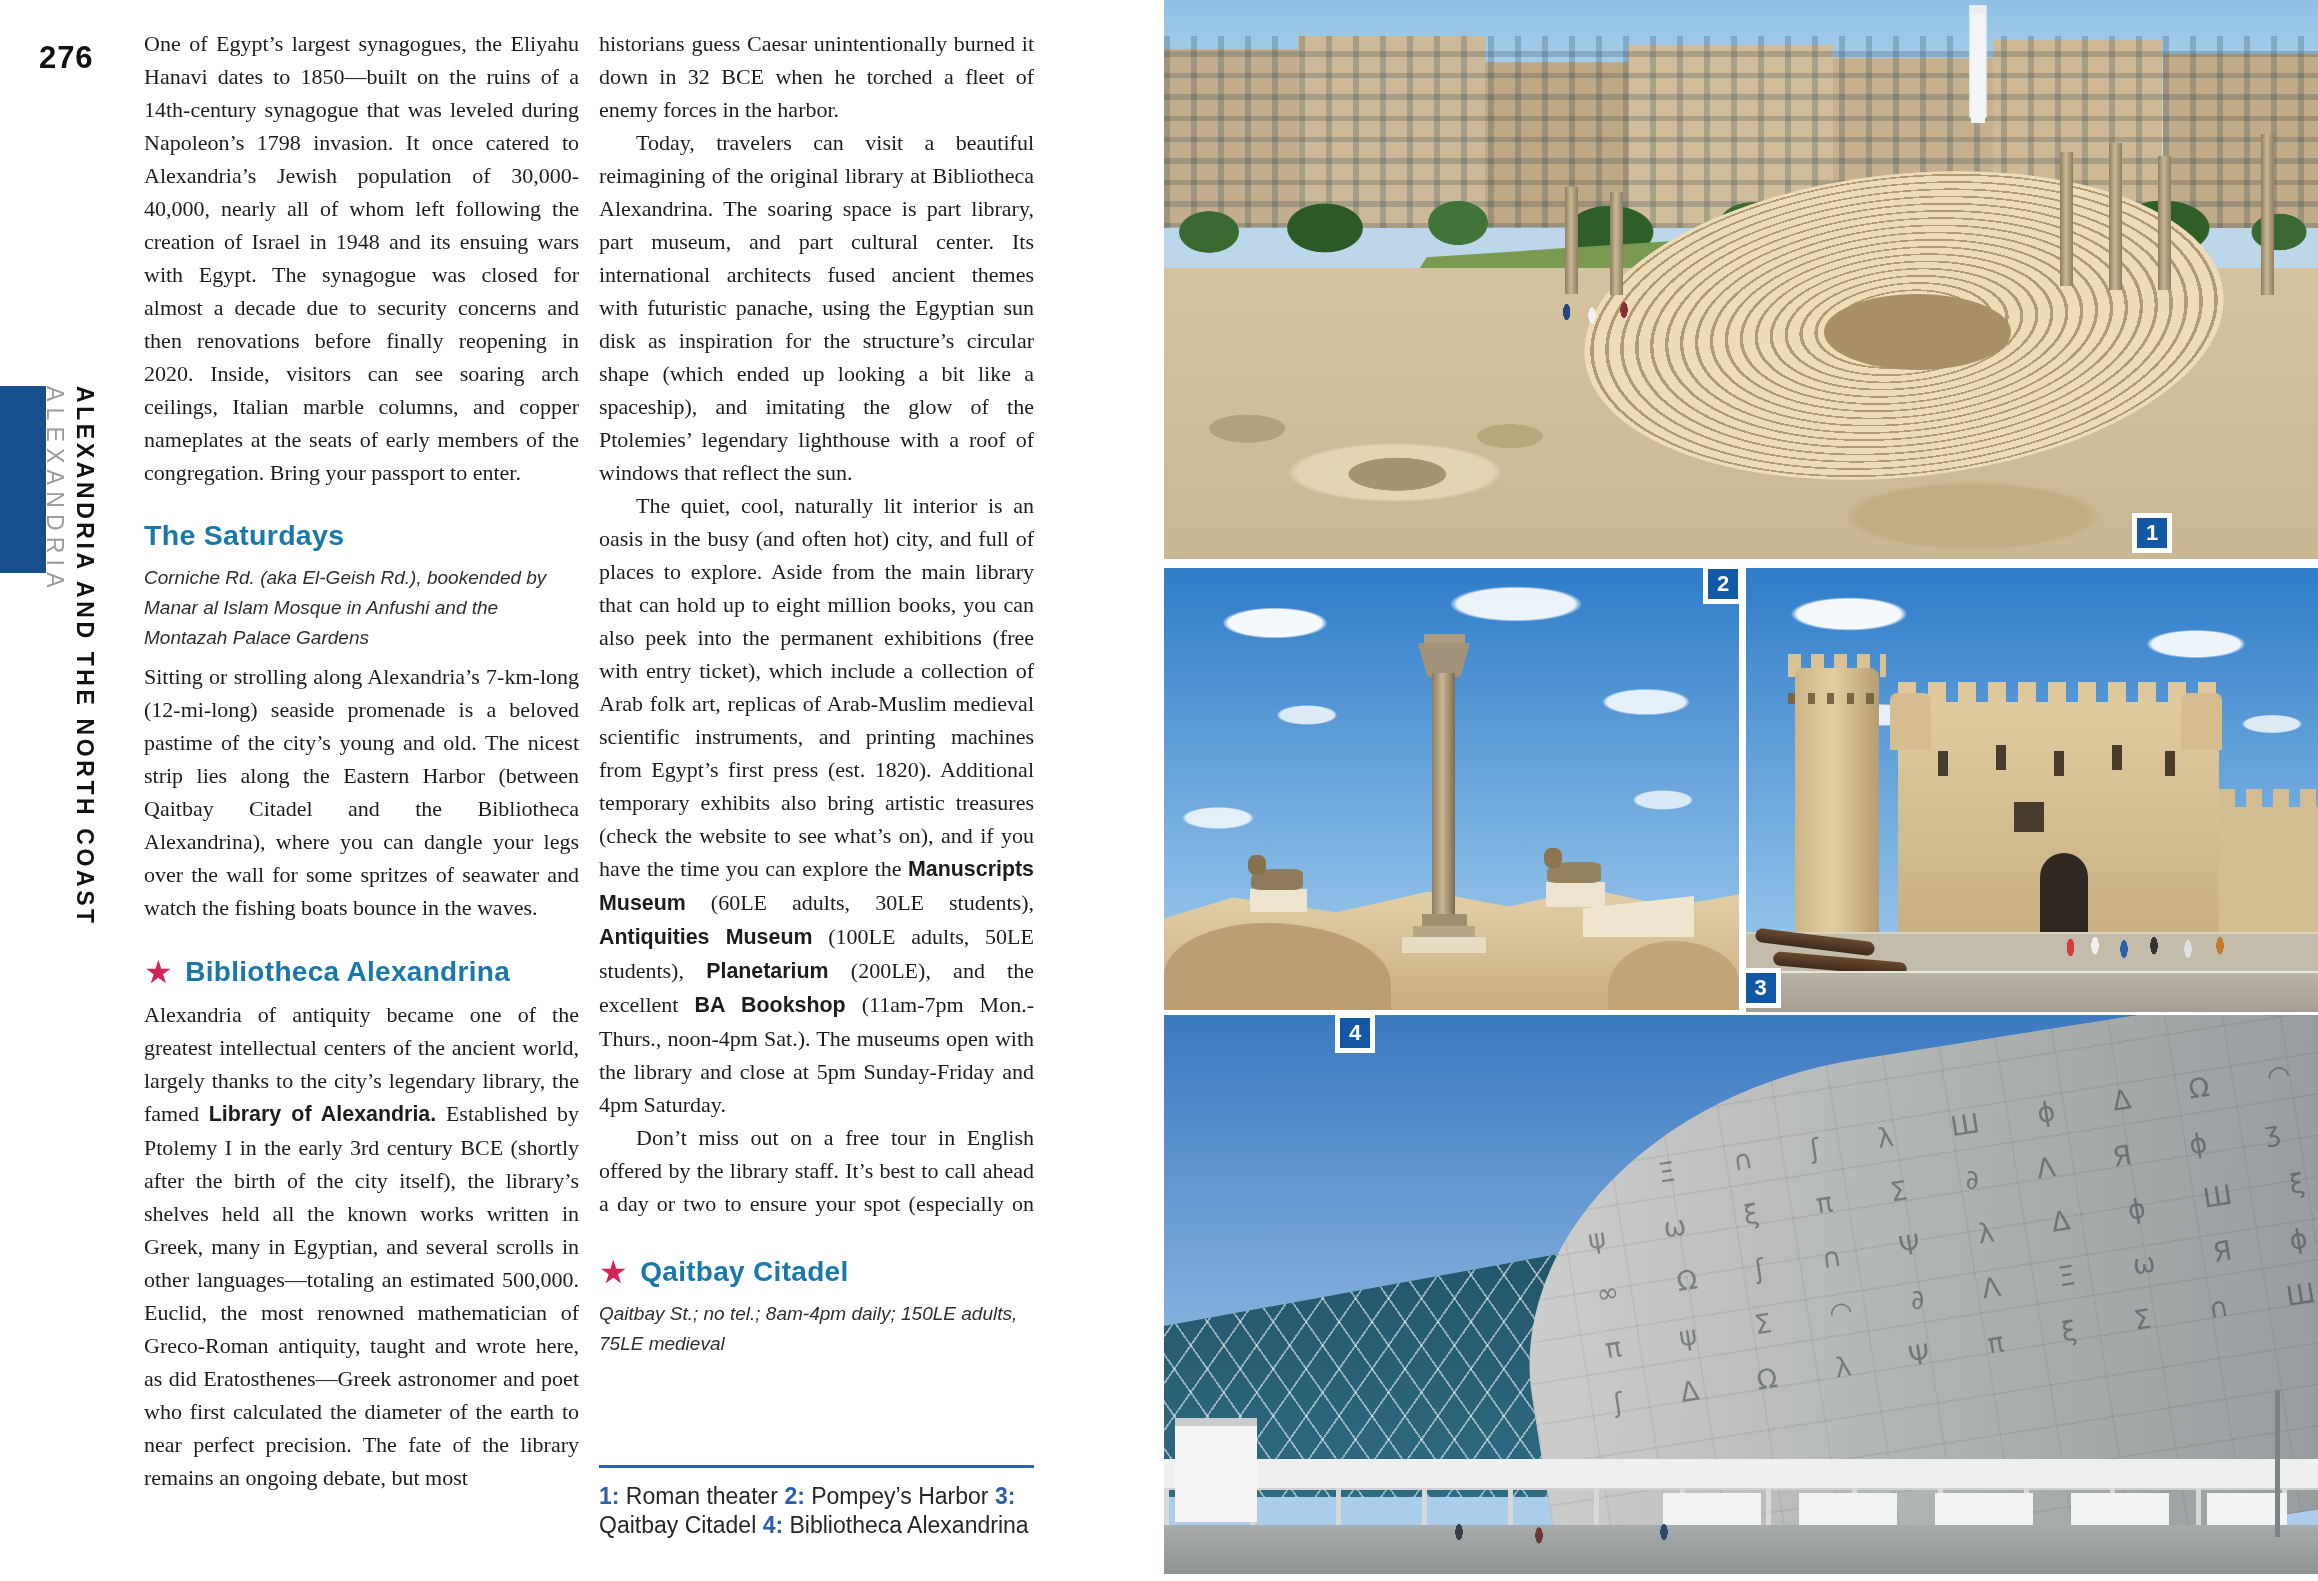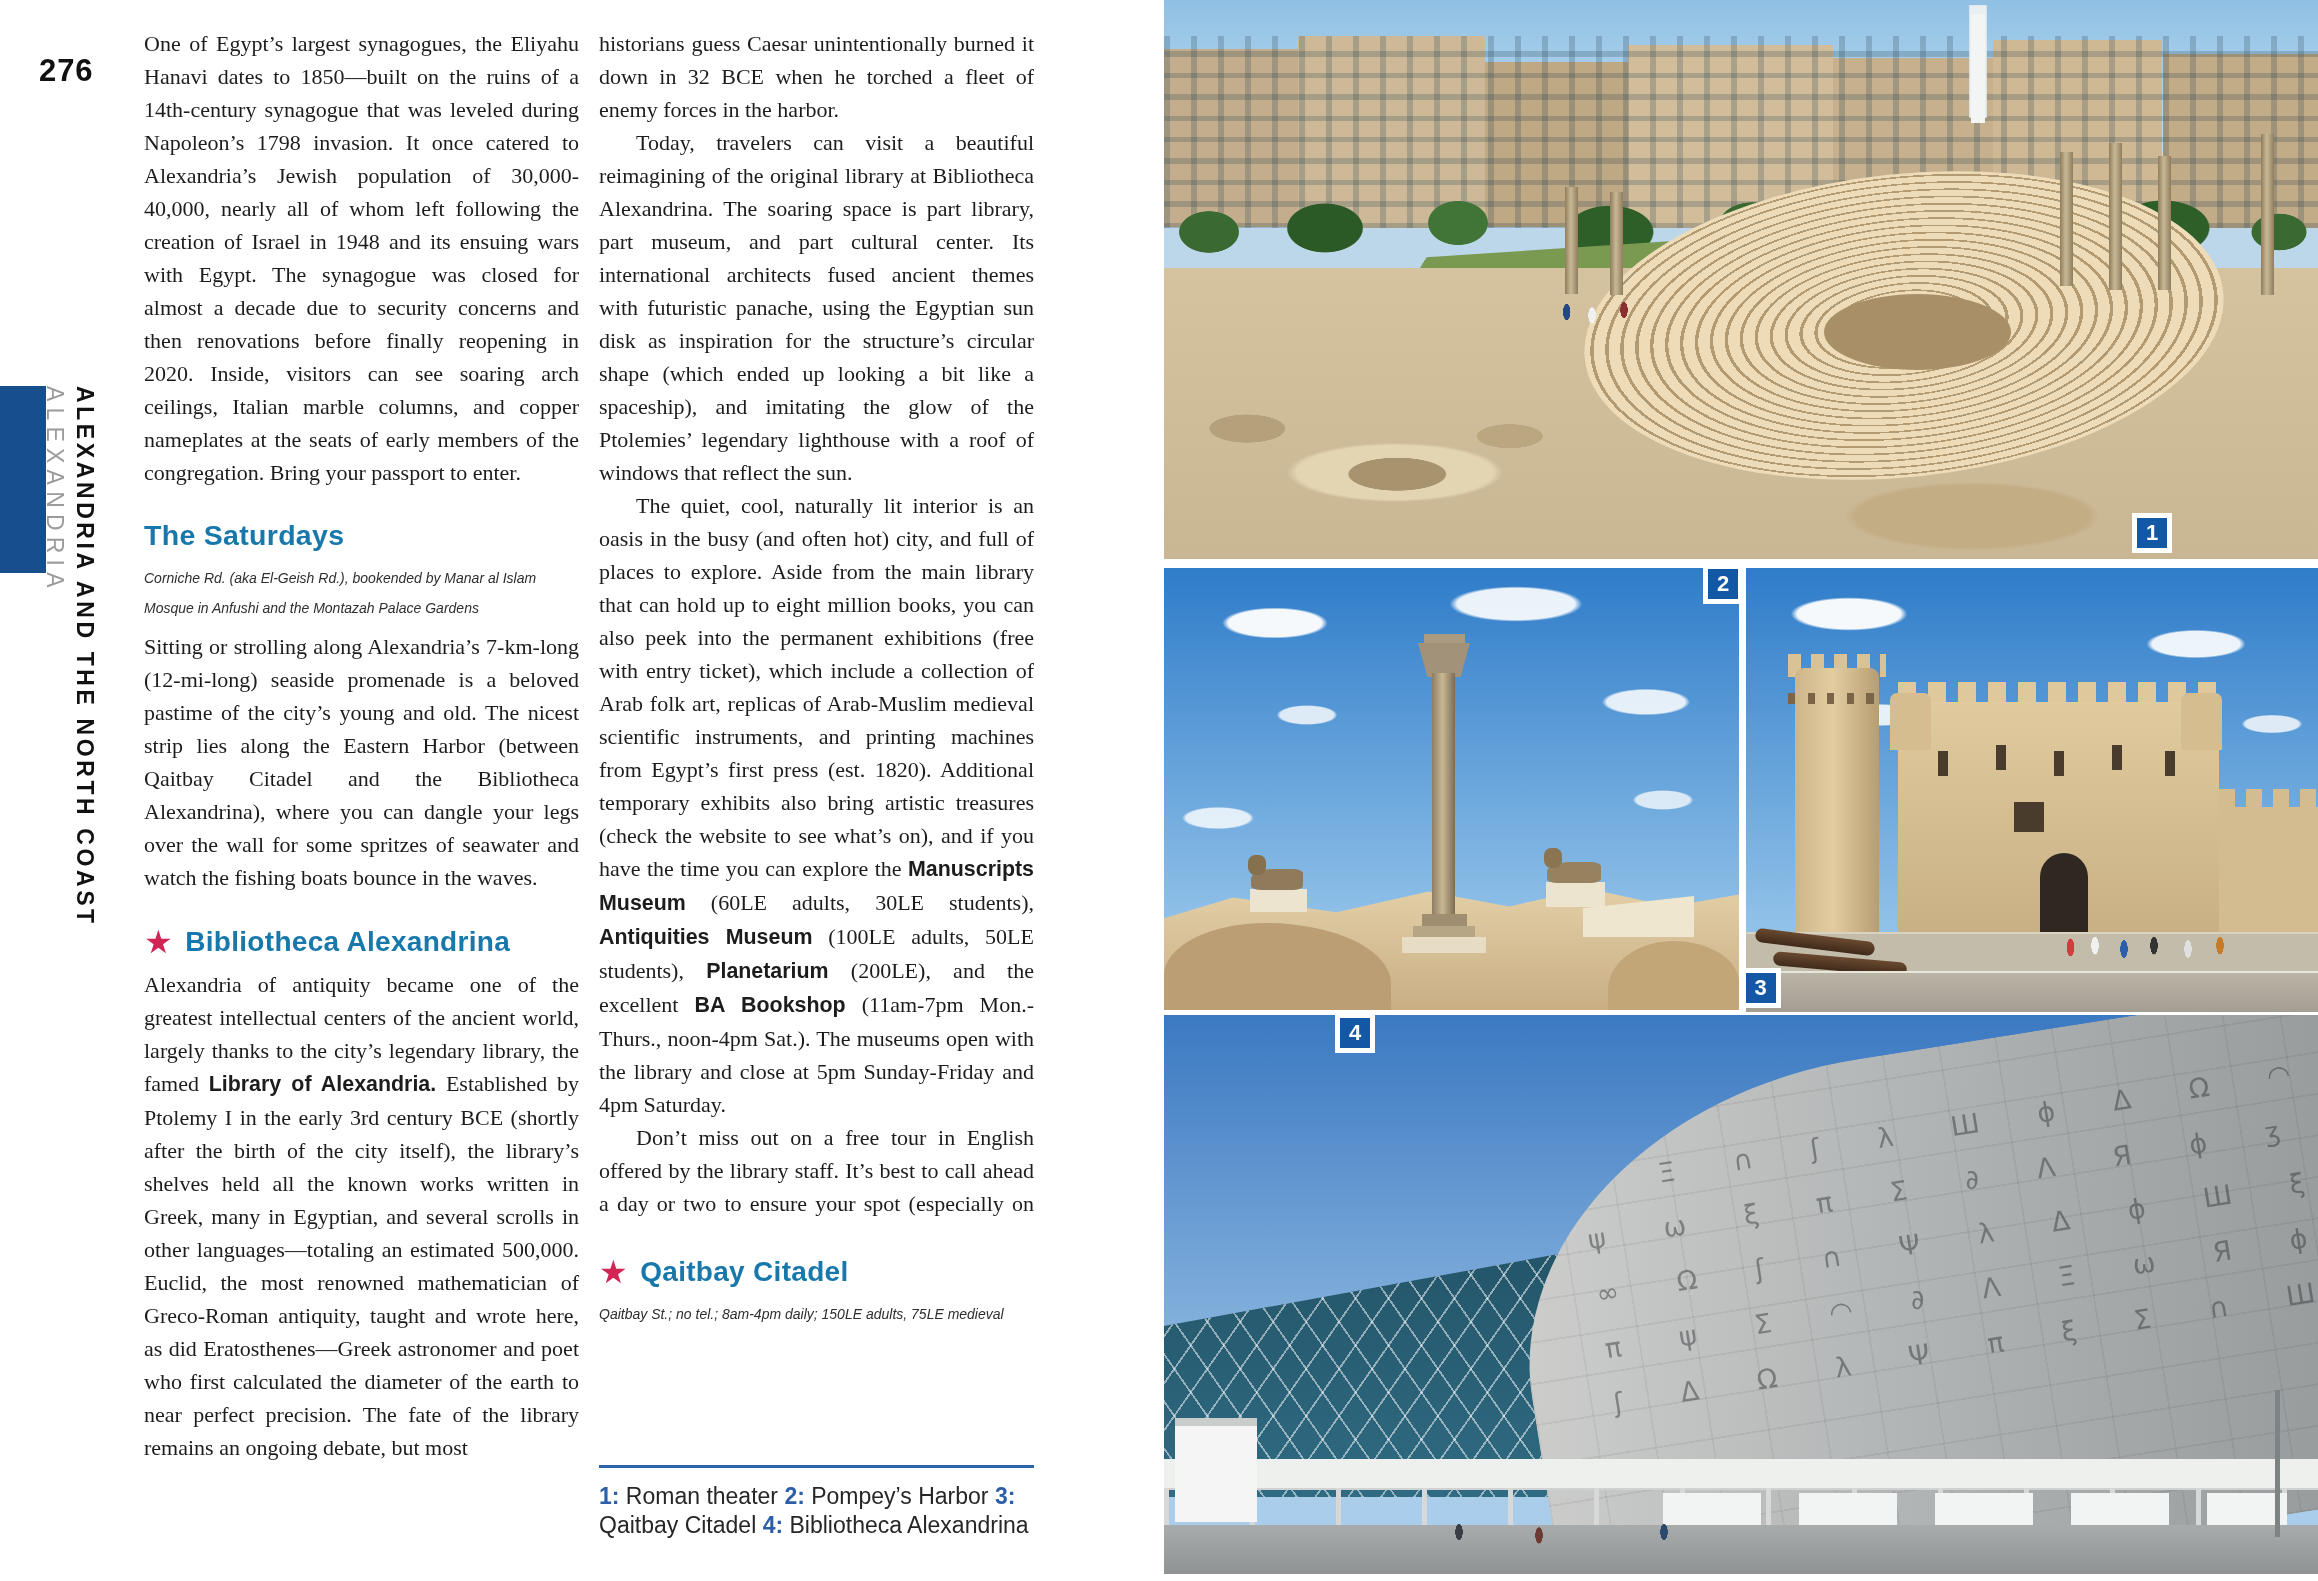--- a/index.html
+++ b/index.html
@@ -1,20 +1,20 @@
 <!DOCTYPE html>
 <html style="font-size:14.3px"><head>
 <meta charset="utf-8">
 <style>
   html,body{margin:0;padding:0;background:#e8e8e8;}
   #page{position:relative;width:2319px;height:1581px;background:#ffffff;overflow:hidden;
         font-family:"Liberation Serif",serif;color:#1c1c1c;}
 
   
-  .pageno{position:absolute;left:39px;top:53px;font-family:"Liberation Sans",sans-serif;
+  .pageno{position:absolute;left:39px;top:40px;font-family:"Liberation Sans",sans-serif;
           font-weight:bold;font-size:31px;letter-spacing:0.9px;color:#111;}
   .side-bar{position:absolute;left:0;top:386px;width:46px;height:187px;background:#174e8c;}
   .vtxt{position:absolute;writing-mode:vertical-rl;text-orientation:mixed;
         font-family:"Liberation Sans",sans-serif;white-space:nowrap;}
   .vtxt.section{left:41px;top:386px;font-size:23px;letter-spacing:6.2px;color:#9b9b9b;}
   .vtxt.chapter{left:71px;top:386px;font-size:23px;font-weight:bold;letter-spacing:3.6px;color:#111;}
 
   
   .col{position:absolute;top:27px;width:435px;height:1554px;}
   #col1{left:144px;}
@@ -24,21 +24,21 @@
   .b{font-family:"Liberation Sans",sans-serif;font-weight:bold;font-size:21.4px;}
   .sec-head{font-family:"Liberation Sans",sans-serif;font-weight:bold;font-size:28.5px;
             color:#1878ab;letter-spacing:0.3px;margin:30px 0 10.7px;}
   .area-head{font-family:"Liberation Sans",sans-serif;font-weight:bold;font-size:30px;
              color:#108a5e;margin:0 0 7.1px;}
   .sight-head{margin:32px 0 10.7px;display:flex;align-items:center;}
   .sight-head .star{color:#d22556;font-size:32px;line-height:28.5px;margin-right:12.5px;
                     font-family:"DejaVu Sans",sans-serif;}
   .sight-head .sight-name{font-family:"Liberation Sans",sans-serif;font-weight:bold;
                           font-size:28px;color:#1878ab;letter-spacing:0.3px;}
-  .listing{font-family:"Liberation Sans",sans-serif;font-style:italic;font-size:14px;
+  .listing{font-family:"Liberation Sans",sans-serif;font-style:italic;font-size:19px;
            line-height:30px;color:#2e2e2e;margin:0 0 7.1px;}
   .col2-body{height:1202px;overflow:hidden;}
   .anfushi-block{position:absolute;left:0;top:1229px;width:100%;}
   .caption-block{position:absolute;left:0;top:1438px;width:100%;border-top:3.6px solid #2d63a8;
                  padding-top:14.3px;font-family:"Liberation Sans",sans-serif;font-size:23px;
                  line-height:29px;color:#262626;}
   .caption-block .n{color:#2d5fa8;font-weight:bold;}
 
   
   .photo{position:absolute;overflow:hidden;background:#bcd6ea;}

